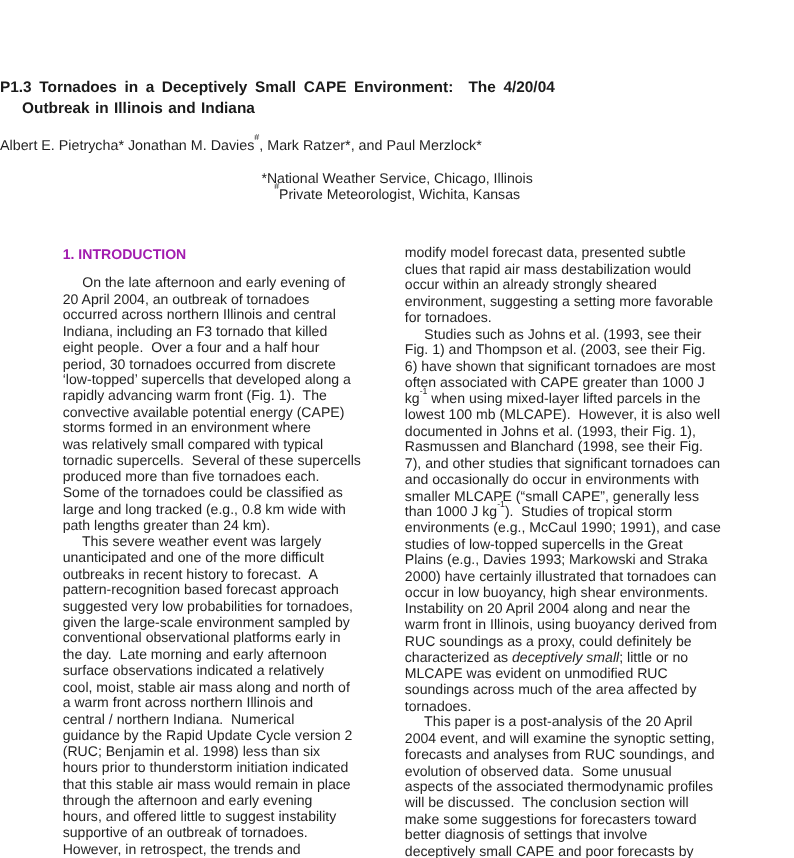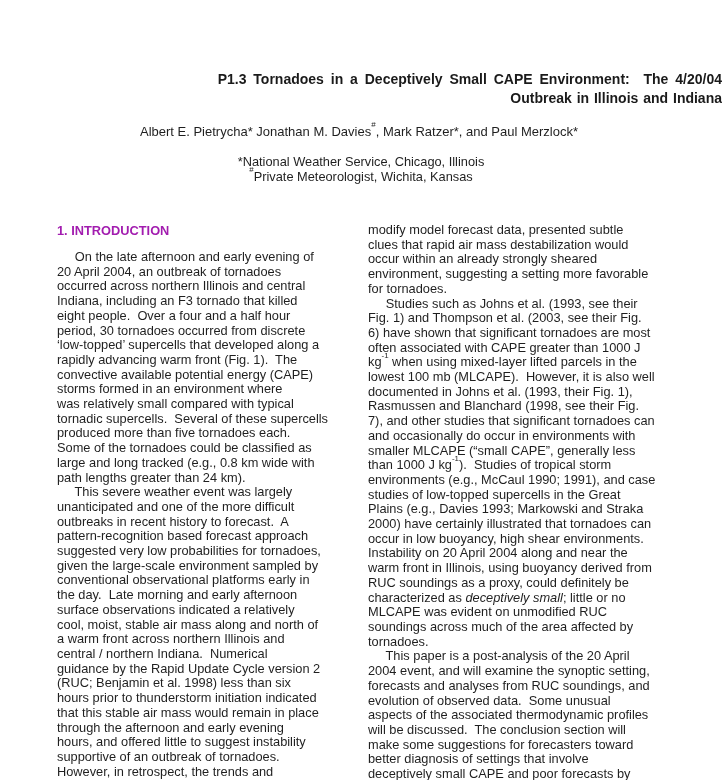--- a/index.html
+++ b/index.html
@@ -16,34 +16,34 @@
     width: 722px;
     height: 780px;
     background: #ffffff;
   }
   .title {
     position: absolute;
     top: 70px;
     left: 0;
     width: 722px;
     margin: 0;
-    text-align: right;
+    text-align: left;
     font-weight: 700;
     font-size: 14px;
     line-height: 19px;
     color: #1a1a1a;
   }
   .title-line1 { display: block; white-space: pre; word-spacing: 3px; }
   .title-line2 { display: block; word-spacing: 1px; padding-left: 20px; }
   .authors {
     position: absolute;
     top: 124px;
     left: 0;
     width: 578px;
-    text-align: right;
+    text-align: left;
     font-size: 13px;
     line-height: 15px;
     white-space: pre;
   }
   .affiliations {
     position: absolute;
     top: 155px;
     left: 0;
     width: 722px;
     text-align: center;

